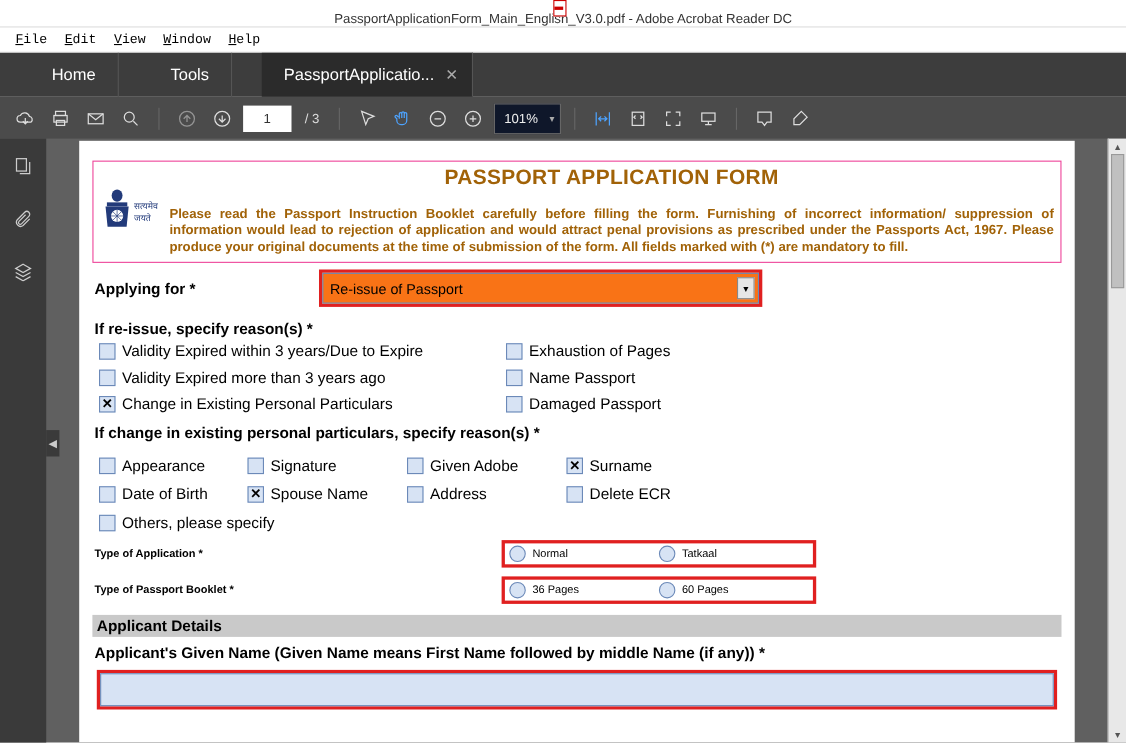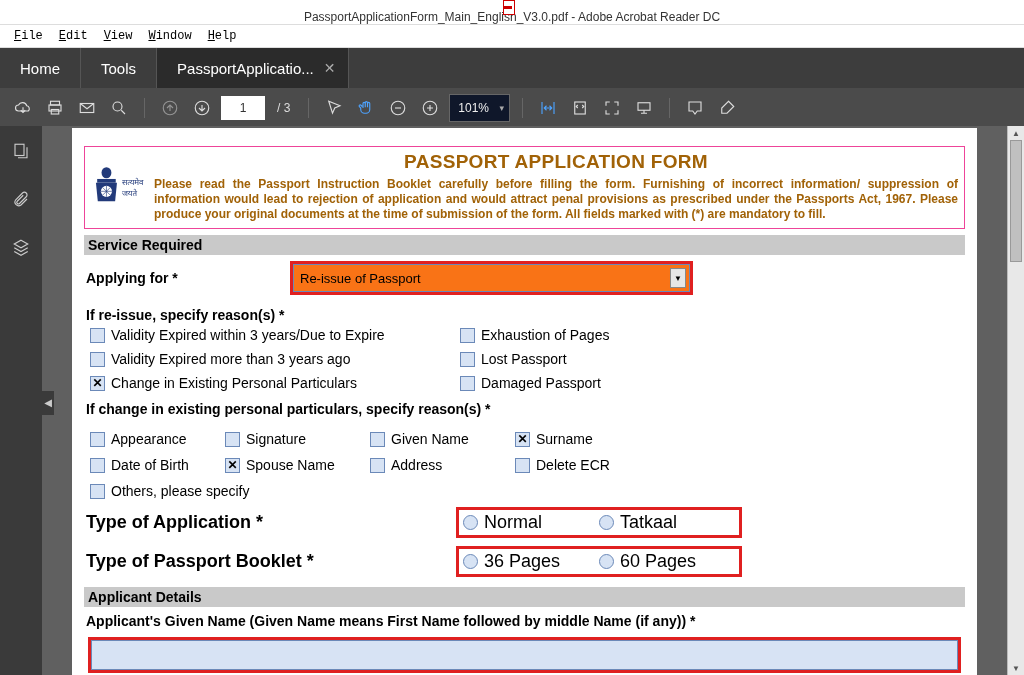--- a/index.html
+++ b/index.html
@@ -4,21 +4,21 @@
 <style>
   html, body { margin:0; padding:0; font-family:"Segoe UI",Arial,sans-serif; background:#fff; overflow:hidden; }
   .titlebar { height:24px; display:flex; align-items:center; padding:0 4px; font-size:12px; color:#333; border-bottom:1px solid #ddd;flex-direction:column; }
   .pdf-icon { width:14px; height:14px; margin-right:4px; display:inline-block; position:relative; }
   .pdf-icon::before { content:""; position:absolute; width:10px; height:13px; border:1px solid #c00; background:#fff; }
   .pdf-icon::after { content:""; position:absolute; left:1px; top:6px; width:8px; height:3px; background:#c00; }
   .menubar { height:22px; display:flex; align-items:center; padding:0 6px; font-size:12px; gap:0; border-bottom:1px solid #ddd;font-family:Liberation Mono, monospace; }
   .menu-item { padding:2px 8px; cursor:default; }
   .menu-item .ul { text-decoration:underline; }
   .tabbar { height:40px; background:#3d3d3d; display:flex; align-items:stretch; }
-  .tab { display:flex; align-items:center; padding:0 20px; color:#fff; font-size:15px; border-right:1px solid #555; cursor:pointer; }
+  .tab { display:flex; align-items:center; padding:0 20px; color:#fff; font-size:15px; border-right:1px solid #555; cursor:pointer;margin-left:27px; }
   .tab.doc { background:#2b2b2b; gap:10px; padding-right:12px; }
   .close-x { font-size:14px; color:#aaa; }
   .toolbar { height:40px; background:#4b4b4b; display:flex; align-items:center; padding:0 10px; gap:6px; color:#ccc; position:relative; }
   .tbtn { width:26px; height:26px; display:flex; align-items:center; justify-content:center; cursor:pointer; color:#ddd; }
   .tbtn svg { width:18px; height:18px; stroke:#ddd; stroke-width:1.5; fill:none; }
   .tbtn.accent svg { stroke:#4da3ff; }
   .sep { width:1px; height:20px; background:#666; margin:0 6px; }
   .pagebox { width:40px; height:22px; background:#fff; color:#333; font-size:12px; text-align:center; border:none; }
   .pgtotal { font-size:12px; color:#ddd; margin:0 6px; }
   .zoombox { height:22px; background:#0f172a; color:#eee; font-size:12px; padding:2px 20px 2px 8px; border:1px solid #666; position:relative; display:flex; align-items:center; }
@@ -32,39 +32,39 @@
   .scroll-thumb { position:absolute; top:14px; left:2px; right:2px; height:120px; background:#c0c0c0; border:1px solid #999; }
   .scroll-arrow { position:absolute; left:0; right:0; height:14px; display:flex; align-items:center; justify-content:center; font-size:8px; color:#555; }
   .sa-top { top:0; } .sa-bot { bottom:0; }
   .page { width:905px; background:#fff; margin-top:2px; padding:18px 12px 0 12px; box-sizing:border-box; overflow:hidden; }
   .pinkbox { border:1px solid #e49; padding:4px 6px 6px 6px; display:flex; gap:8px; }
   .emblem { width:55px; display:flex; flex-direction:row; align-items:center; font-size:8px; color:#223a7a; }
   .emblem svg { width:50px; height:70px; }
   .hdrtxt { flex:1; font-family:Arial,sans-serif; color:#a16207; }
   .hdrtxt .t1 { font-weight:bold; font-size:19px; text-align:center; letter-spacing:0.3px; }
   .hdrtxt .t2 { font-weight:bold; font-size:17px; text-align:center; }
-  .disclaimer { font-size:12px; font-weight:bold; text-align:justify; line-height:1.25; margin-top:4px; }
+  .disclaimer { font-size:12px; font-weight:bold; text-align:justify; line-height:1.25; margin-top:14px; }
   .secbar { background:#c9c9c9; font-weight:bold; font-size:14px; padding:2px 4px; margin-top:6px; }
   .frow { display:flex; align-items:center; font-size:14px; padding:6px 2px; gap:4px; }
   .flabel { font-weight:bold; min-width:200px; }
   .select-box { width:386px; height:26px; background:#f97316; border:1px solid #6b89b8; display:flex; align-items:center; justify-content:space-between; padding:0 3px 0 6px; font-size:13px; position:relative; }
   .select-wrap { border:3px solid #e02020; display:inline-block; }
   .select-arrow { width:14px; height:18px; background:#e6e6e6; border:1px solid #888; display:flex; align-items:center; justify-content:center; font-size:8px; }
   .sublabel { font-weight:bold; font-size:14px; padding:6px 2px 4px 2px; }
   .check-grid { display:grid; grid-template-columns: 370px 300px; row-gap:8px; padding:0 4px 4px 6px; font-size:14px; }
   .check-row { display:flex; align-items:center; gap:6px; }
   .cbox { width:13px; height:13px; background:#d7e3f4; border:1px solid #6b89b8; display:flex; align-items:center; justify-content:center; font-size:11px; color:#000; line-height:1; }
   .cbox.checked::after { content:"✕"; font-size:12px; font-weight:bold; }
   .rbox { width:13px; height:13px; border-radius:50%; background:#d7e3f4; border:1px solid #6b89b8; }
   .part-grid { display:grid; grid-template-columns: 135px 145px 145px 190px; row-gap:10px; padding:10px 4px 4px 6px; font-size:14px; }
   .red-outline { border:3px solid #e02020; padding:2px 4px; display:flex; }
   .half { width:136px; display:flex; align-items:center; gap:6px; }
   .textfield { height:28px; background:#d7e3f4; border:1px solid #6b89b8; }
   .textfield-wrap { border:3px solid #e02020; margin:4px 4px 0 4px; }
-  .frow-wide { display:flex; align-items:center; font-size:18px; padding:4px 2px; }
+  .frow-wide { display:flex; align-items:center; font-size:10px; padding:4px 2px; }
   .frow-wide .flabel { min-width:370px; }
 </style>
 </head>
 <body>
 
 <div class="titlebar">
   <span class="pdf-icon"></span>
   <span>PassportApplicationForm_Main_English_V3.0.pdf - Adobe Acrobat Reader DC</span>
 </div>
 
@@ -224,21 +224,20 @@
               </g>
             </svg>
           <span>सत्यमेव जयते</span>
         </div>
         <div class="hdrtxt">
           <div class="t1">PASSPORT APPLICATION FORM</div>
           <div class="disclaimer">Please read the Passport Instruction Booklet carefully before filling the form. Furnishing of incorrect information/ suppression of information would lead to rejection of application and would attract penal provisions as prescribed under the Passports Act, 1967. Please produce your original documents at the time of submission of the form. All fields marked with (*) are mandatory to fill.</div>
         </div>
       </div>
 
-      <div class="secbar">Service Required</div>
 
       <div class="frow">
         <span class="flabel">Applying for *</span>
         <span class="select-wrap">
           <span class="select-box">
             <span>Re-issue of Passport</span>
             <span class="select-arrow">▼</span>
           </span>
         </span>
       </div>
@@ -252,21 +251,21 @@
         <div class="check-row">
             <span class="cbox"></span>
             <span>Exhaustion of Pages</span>
           </div>
         <div class="check-row">
             <span class="cbox"></span>
             <span>Validity Expired more than 3 years ago</span>
           </div>
         <div class="check-row">
             <span class="cbox"></span>
-            <span>Lost Passport</span>
+            <span>Name Passport</span>
           </div>
         <div class="check-row">
             <span class="cbox checked"></span>
             <span>Change in Existing Personal Particulars</span>
           </div>
         <div class="check-row">
             <span class="cbox"></span>
             <span>Damaged Passport</span>
           </div>
       </div>
@@ -276,21 +275,21 @@
         <div class="check-row">
             <span class="cbox"></span>
             <span>Appearance</span>
           </div>
         <div class="check-row">
             <span class="cbox"></span>
             <span>Signature</span>
           </div>
         <div class="check-row">
             <span class="cbox"></span>
-            <span>Given Name</span>
+            <span>Given Adobe</span>
           </div>
         <div class="check-row">
             <span class="cbox checked"></span>
             <span>Surname</span>
           </div>
         <div class="check-row">
             <span class="cbox"></span>
             <span>Date of Birth</span>
           </div>
         <div class="check-row">

